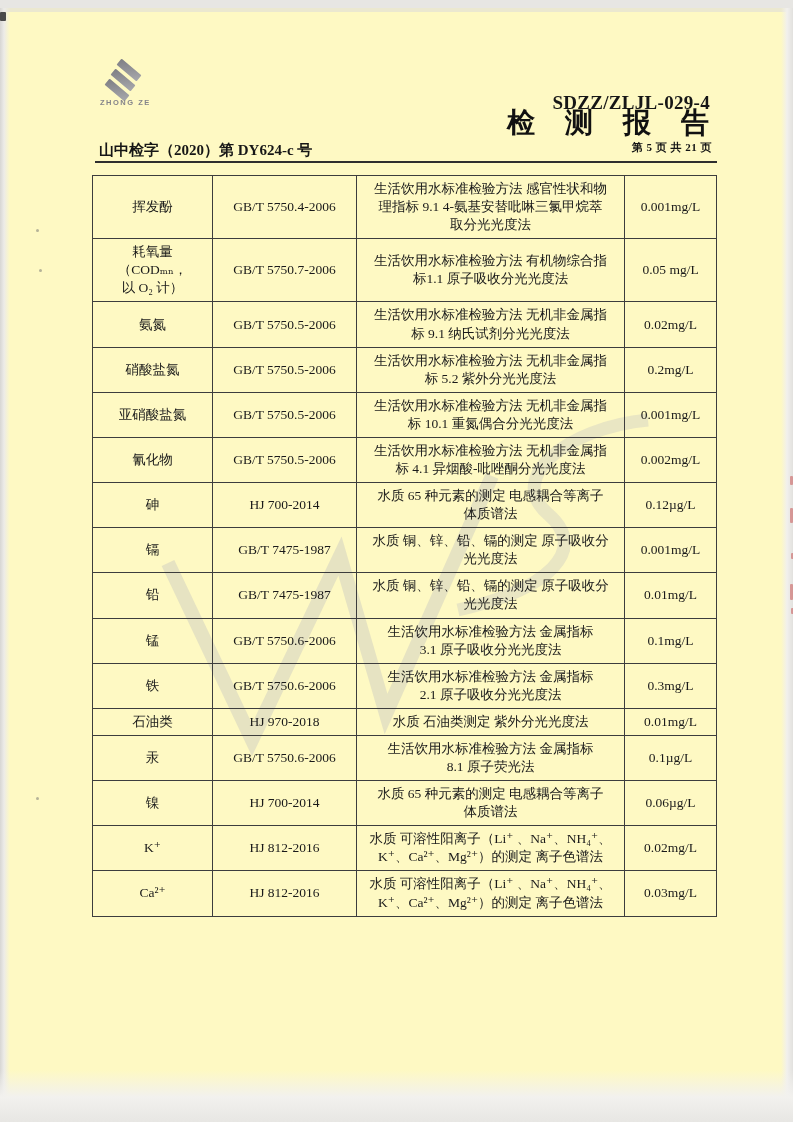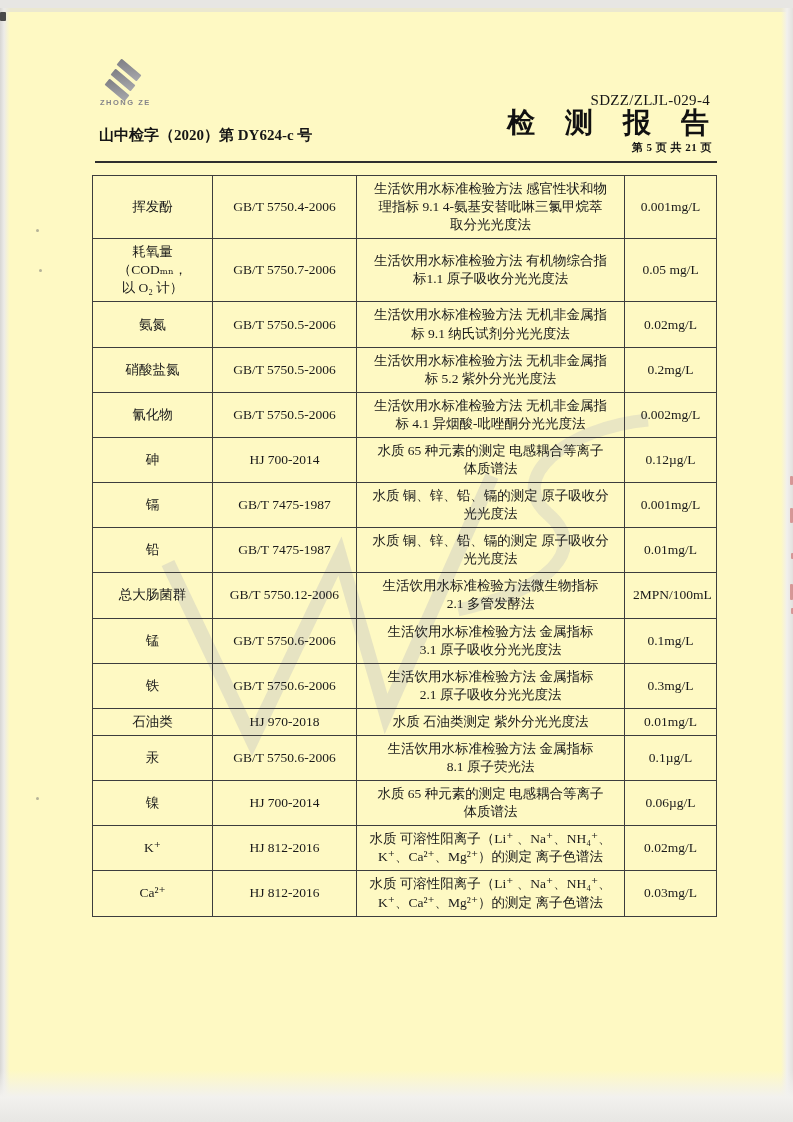--- a/index.html
+++ b/index.html
@@ -36,25 +36,25 @@
     background:linear-gradient(135deg,#7e7e84 0,#a9a9ad 100%);
     transform:rotate(40deg);}
   .logo-bar.b1{left:16px;top:6px;}
   .logo-bar.b2{left:10px;top:16px;}
   .logo-bar.b3{left:4px;top:26px;}
   .logo-text{position:absolute;left:0px;top:38px;width:60px;
     font-family:"Liberation Sans","DejaVu Sans",sans-serif;
     font-size:7.5px;font-weight:bold;letter-spacing:1.5px;color:#84848a;}
 
   .doc-code{position:absolute;right:83px;top:84px;
-    font-size:15px;font-weight:normal;letter-spacing:.3px;color:#161616;}
+    font-size:19px;font-weight:bold;letter-spacing:.3px;color:#161616;}
   .title{position:absolute;left:92px;top:96px;width:624px;
     text-align:right;font-size:28px;font-weight:bold;color:#111;
     letter-spacing:7px;word-spacing:9px;padding-left:7px;box-sizing:border-box;}
-  .report-no{position:absolute;left:99px;top:118px;font-size:15px;font-weight:bold;color:#161616;}
+  .report-no{position:absolute;left:99px;top:133px;font-size:15px;font-weight:bold;color:#161616;}
   .page-info{position:absolute;right:81px;top:132px;font-size:11px;font-weight:bold;color:#161616;letter-spacing:.5px;}
   .header-rule{position:absolute;left:95px;top:153px;width:622px;height:2px;background:#2e2e2e;}
 
   
   table.methods{
     position:absolute;left:92px;top:167px;width:624px;
     border-collapse:collapse;table-layout:fixed;
     font-size:13.5px;line-height:1.34;color:#1a1a1a;
   }
   table.methods td{
@@ -137,20 +137,27 @@
           <td>0.02mg/L</td>
         </tr>
         <tr>
           <td>硝酸盐氮</td>
           <td>GB/T 5750.5-2006</td>
           <td>生活饮用水标准检验方法 无机非金属指
 标 5.2 紫外分光光度法</td>
           <td>0.2mg/L</td>
         </tr>
         <tr>
+          <td>亚硝酸盐氮</td>
+          <td>GB/T 5750.5-2006</td>
+          <td>生活饮用水标准检验方法 无机非金属指
+标 10.1 重氮偶合分光光度法</td>
+          <td>0.001mg/L</td>
+        </tr>
+        <tr>
           <td>氰化物</td>
           <td>GB/T 5750.5-2006</td>
           <td>生活饮用水标准检验方法 无机非金属指
 标 4.1 异烟酸-吡唑酮分光光度法</td>
           <td>0.002mg/L</td>
         </tr>
         <tr>
           <td>砷</td>
           <td>HJ 700-2014</td>
           <td>水质 65 种元素的测定 电感耦合等离子
@@ -165,27 +172,20 @@
           <td>0.001mg/L</td>
         </tr>
         <tr>
           <td>铅</td>
           <td>GB/T 7475-1987</td>
           <td>水质 铜、锌、铅、镉的测定 原子吸收分
 光光度法</td>
           <td>0.01mg/L</td>
         </tr>
         <tr>
-          <td>总大肠菌群</td>
-          <td>GB/T 5750.12-2006</td>
-          <td>生活饮用水标准检验方法微生物指标
-2.1 多管发酵法</td>
-          <td>2MPN/100mL</td>
-        </tr>
-        <tr>
           <td>锰</td>
           <td>GB/T 5750.6-2006</td>
           <td>生活饮用水标准检验方法 金属指标
 3.1 原子吸收分光光度法</td>
           <td>0.1mg/L</td>
         </tr>
         <tr>
           <td>铁</td>
           <td>GB/T 5750.6-2006</td>
           <td>生活饮用水标准检验方法 金属指标

